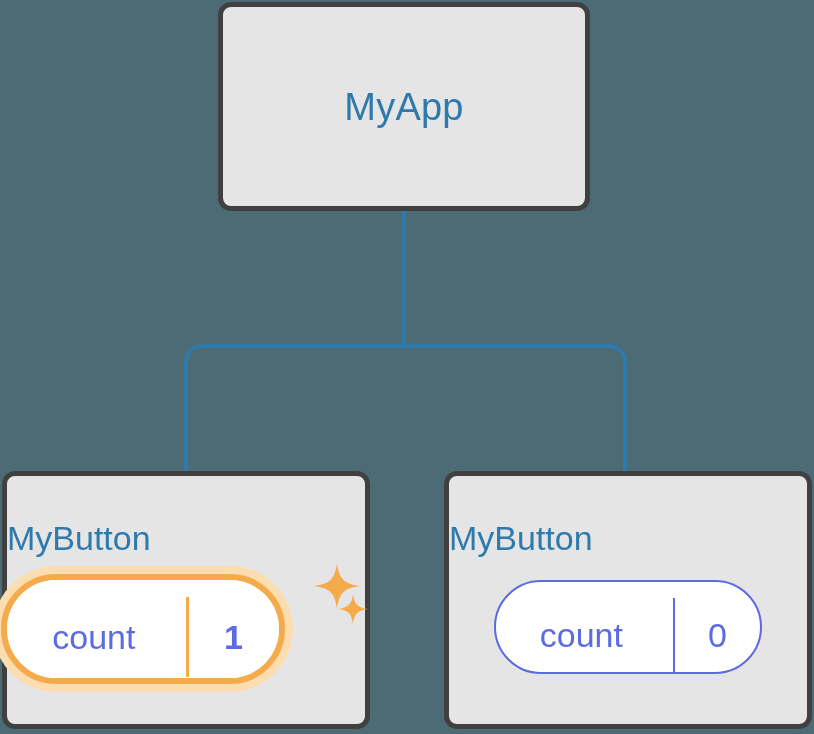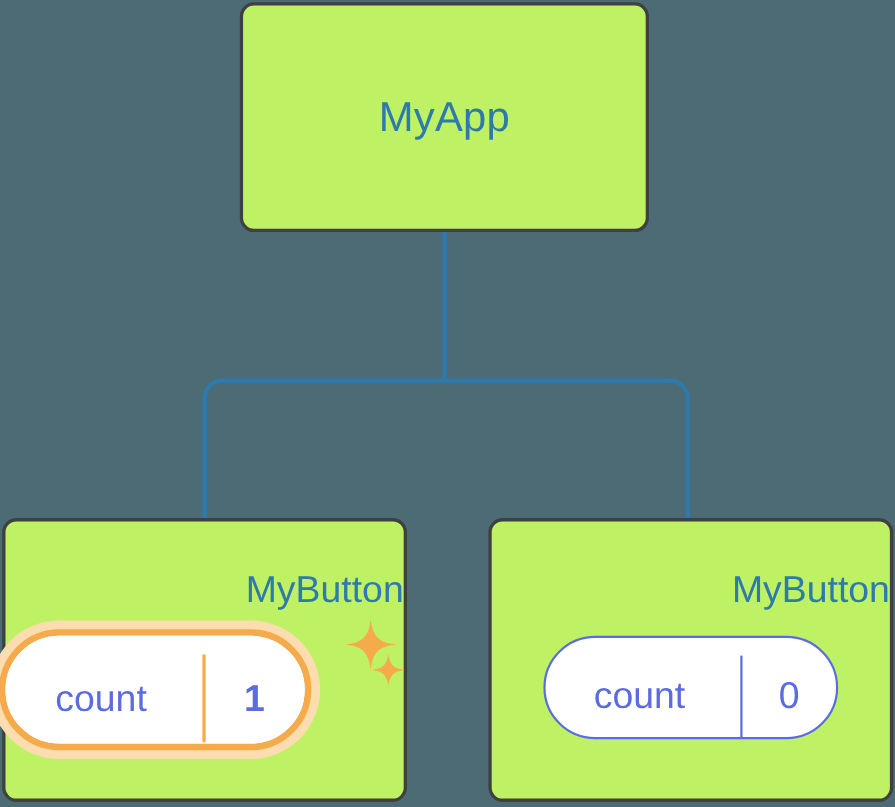--- a/index.html
+++ b/index.html
@@ -25,22 +25,22 @@
     left: 0;
     top: 0;
     width: 814px;
     height: 734px;
     pointer-events: none;
   }
 
   
   .node {
     position: absolute;
-    background: #bef264;
-    border: 3px solid #404040;
+    background: #e5e5e5;
+    border: 5px solid #404040;
     border-radius: 13px;
     box-sizing: border-box;
   }
 
   
   #node-root {
     left: 218px;
     top: 2px;
     width: 372px;
     height: 209px;
@@ -65,21 +65,21 @@
     height: 258px;
   }
   #node-child-left  { left: 2px;   width: 368px; }
   #node-child-right { left: 444px; width: 368px; }
 
   .child-title {
     position: absolute;
     left: 0;
     right: 0;
     top: 45px;
-    text-align: right;
+    text-align: left;
     color: #2e7aac;
     font-size: 34px;
     font-weight: 400;
     line-height: 1;
   }
 
   
   .pill-wrap {
     position: absolute;
     left: 50%;

